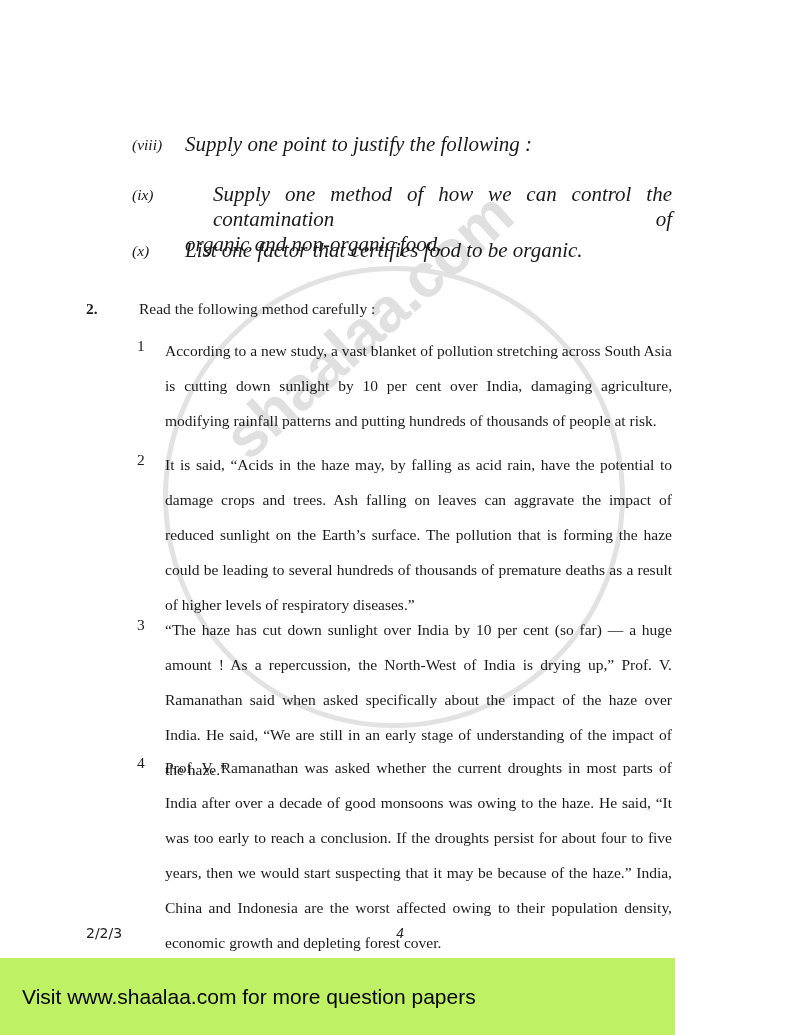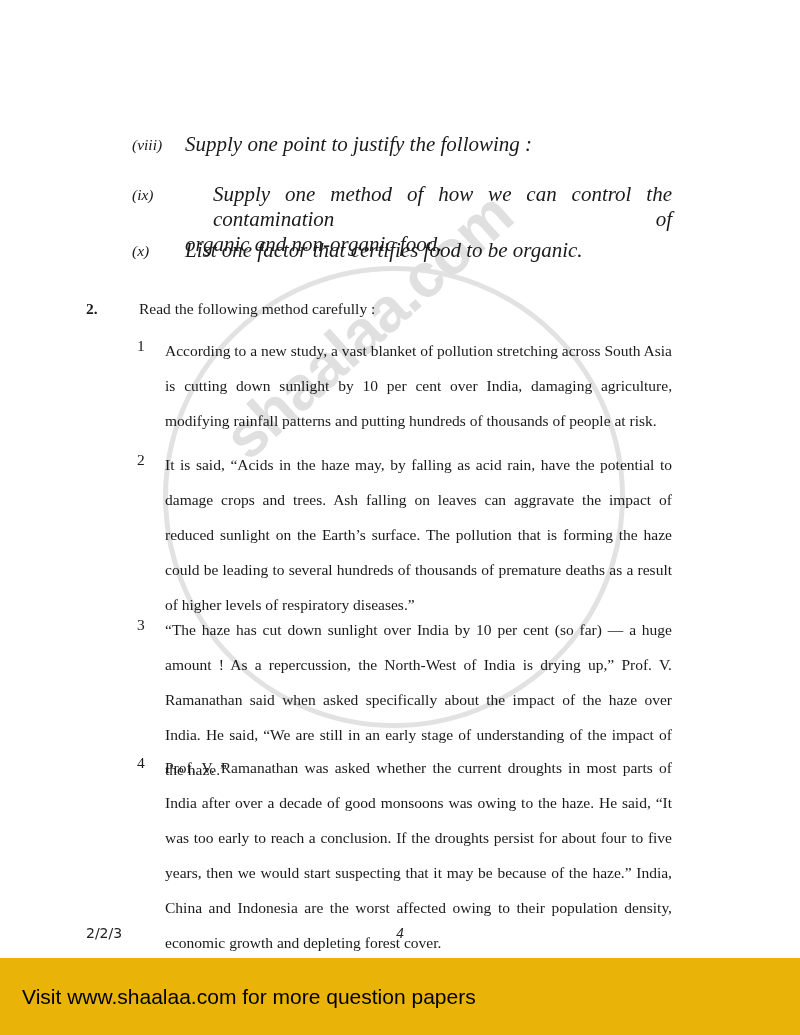--- a/index.html
+++ b/index.html
@@ -166,23 +166,23 @@
     font-style: italic;
     font-size: 15px;
     color: #222;
   }
 
   
   #site-banner {
     position: absolute;
     left: 0;
     top: 958px;
-    width: 800px;
+    width: 675px;
     height: 77px;
-    background: #eab308;
+    background: #bef264;
     display: flex;
     align-items: center;
     z-index: 4;
   }
   #site-banner-text {
     padding-left: 22px;
     font-family: "Liberation Sans", "DejaVu Sans", sans-serif;
     font-size: 21px;
     color: #000000;
   }

